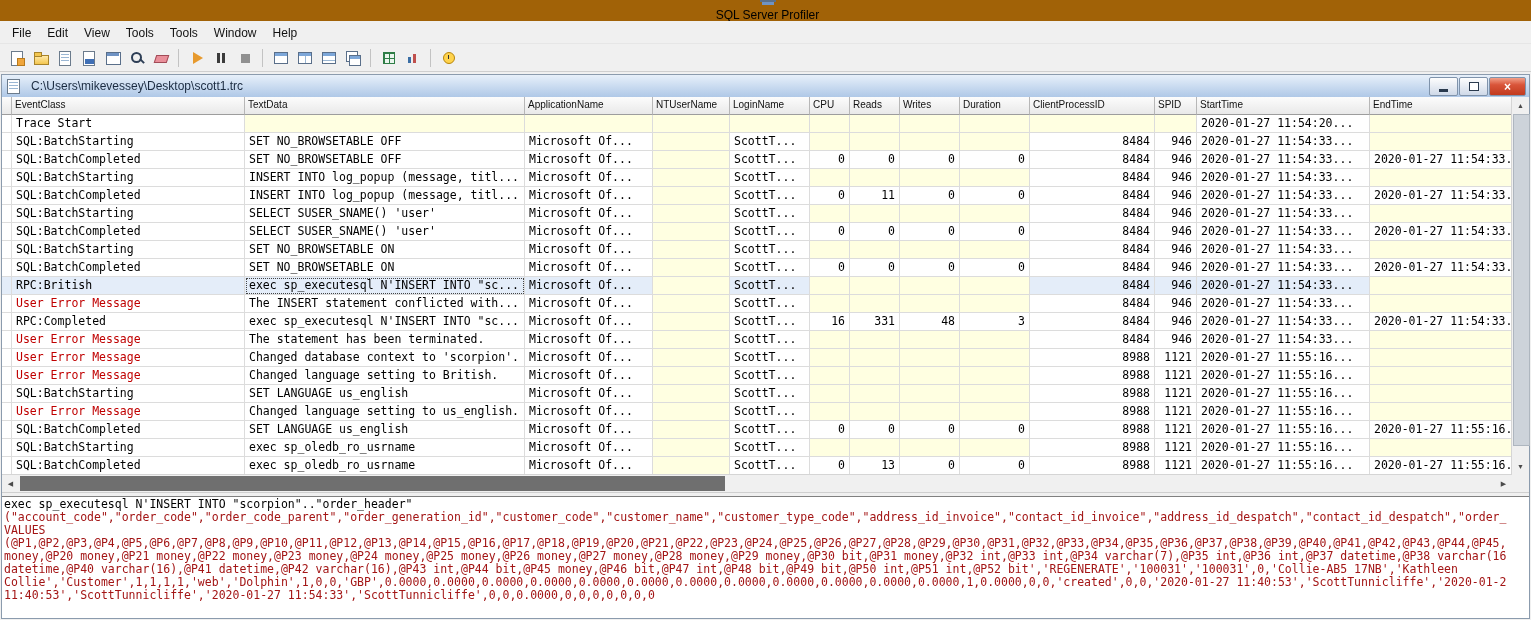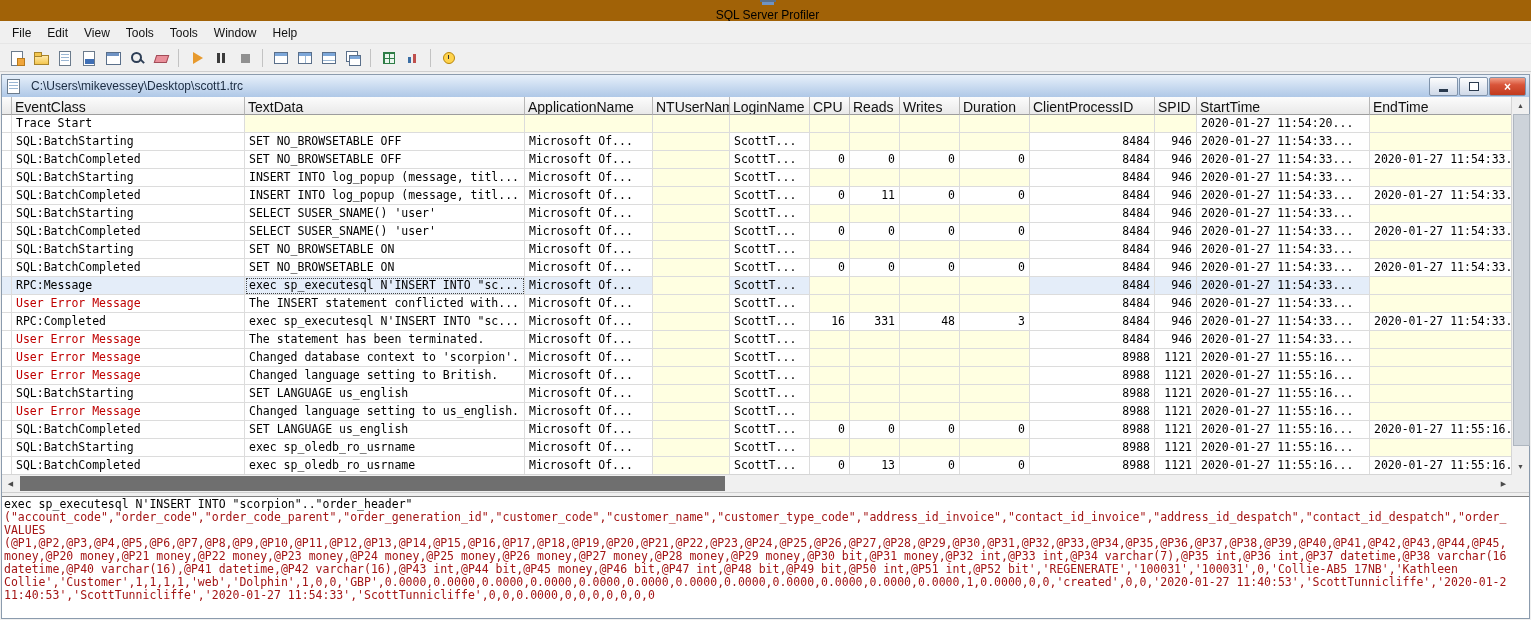--- a/index.html
+++ b/index.html
@@ -62,21 +62,21 @@
   .winbtn{width:27px;height:17px;border:1px solid #7f93ab;border-radius:2px;
     background:linear-gradient(#fdfdfd,#cfd9e8);display:flex;align-items:center;justify-content:center;position:relative;}
   .winbtn.close{background:linear-gradient(#f2a089,#d9553a 40%,#c13a1e);width:35px;color:#fff;font-size:12px;font-weight:bold;}
   .glyph-min{width:9px;height:3px;background:#2a3a4e;margin-top:8px;}
   .glyph-restore{width:8px;height:7px;border:1px solid #2a3a4e;background:#fff;}
 
   
   .grid-area{position:absolute;top:22px;left:0;right:0;height:395px;background:#fff;}
   .grid-header{position:absolute;top:0;left:0;right:17px;height:18px;display:flex;overflow:hidden;}
   .hcell{box-sizing:border-box;flex:none;border-right:1px solid #b7b7b7;border-bottom:1px solid #9d9d9d;
-    background:linear-gradient(#fcfcfc,#e9e9e9);font-size:14px;padding:2px 3px;white-space:nowrap;overflow:hidden;color:#111;}
+    background:linear-gradient(#fcfcfc,#e9e9e9);font-size:10px;padding:2px 3px;white-space:nowrap;overflow:hidden;color:#111;}
   .grid-body{position:absolute;top:18px;left:0;right:17px;height:360px;overflow:hidden;background:#fff;}
   .grow{display:flex;height:18px;}
   .gcell{box-sizing:border-box;flex:none;border-right:1px solid #dcdcdc;border-bottom:1px solid #dcdcdc;
     font-family:"DejaVu Sans Mono",monospace;font-size:11.5px;line-height:17px;padding:0 4px;
     white-space:pre;overflow:hidden;color:#000;background:#fff;}
   .gcell.num{text-align:right;}
   .gcell.marg{background:#fff;}
   .gcell.nullcell{background:var(--null-cell,#ffffe1);}
   .gcell.err{color:var(--error-text,#c00000);}
   .grow.selected .gcell:not(.nullcell){background:var(--selection,#e4edf9);}
@@ -356,21 +356,21 @@
             <div class="gcell num" style="width: 50px;">0</div>
             <div class="gcell num" style="width: 60px;">0</div>
             <div class="gcell num" style="width: 70px;">0</div>
             <div class="gcell num" style="width: 125px;">8484</div>
             <div class="gcell num" style="width: 42px;">946</div>
             <div class="gcell" style="width: 173px;">2020-01-27 11:54:33...</div>
             <div class="gcell" style="width: 144px;">2020-01-27 11:54:33...</div>
           </div>
           <div class="grow selected">
             <div class="gcell marg" style="width: 10px;"></div>
-            <div class="gcell" style="width: 233px;">RPC:Message</div>
+            <div class="gcell" style="width: 233px;">RPC:British</div>
             <div class="gcell focus" style="width: 280px;">exec sp_executesql N'INSERT INTO "sc...</div>
             <div class="gcell" style="width: 128px;">Microsoft Of...</div>
             <div class="gcell nullcell" style="width: 77px;"></div>
             <div class="gcell" style="width: 80px;">ScottT...</div>
             <div class="gcell num nullcell" style="width: 40px;"></div>
             <div class="gcell num nullcell" style="width: 50px;"></div>
             <div class="gcell num nullcell" style="width: 60px;"></div>
             <div class="gcell num nullcell" style="width: 70px;"></div>
             <div class="gcell num" style="width: 125px;">8484</div>
             <div class="gcell num" style="width: 42px;">946</div>

